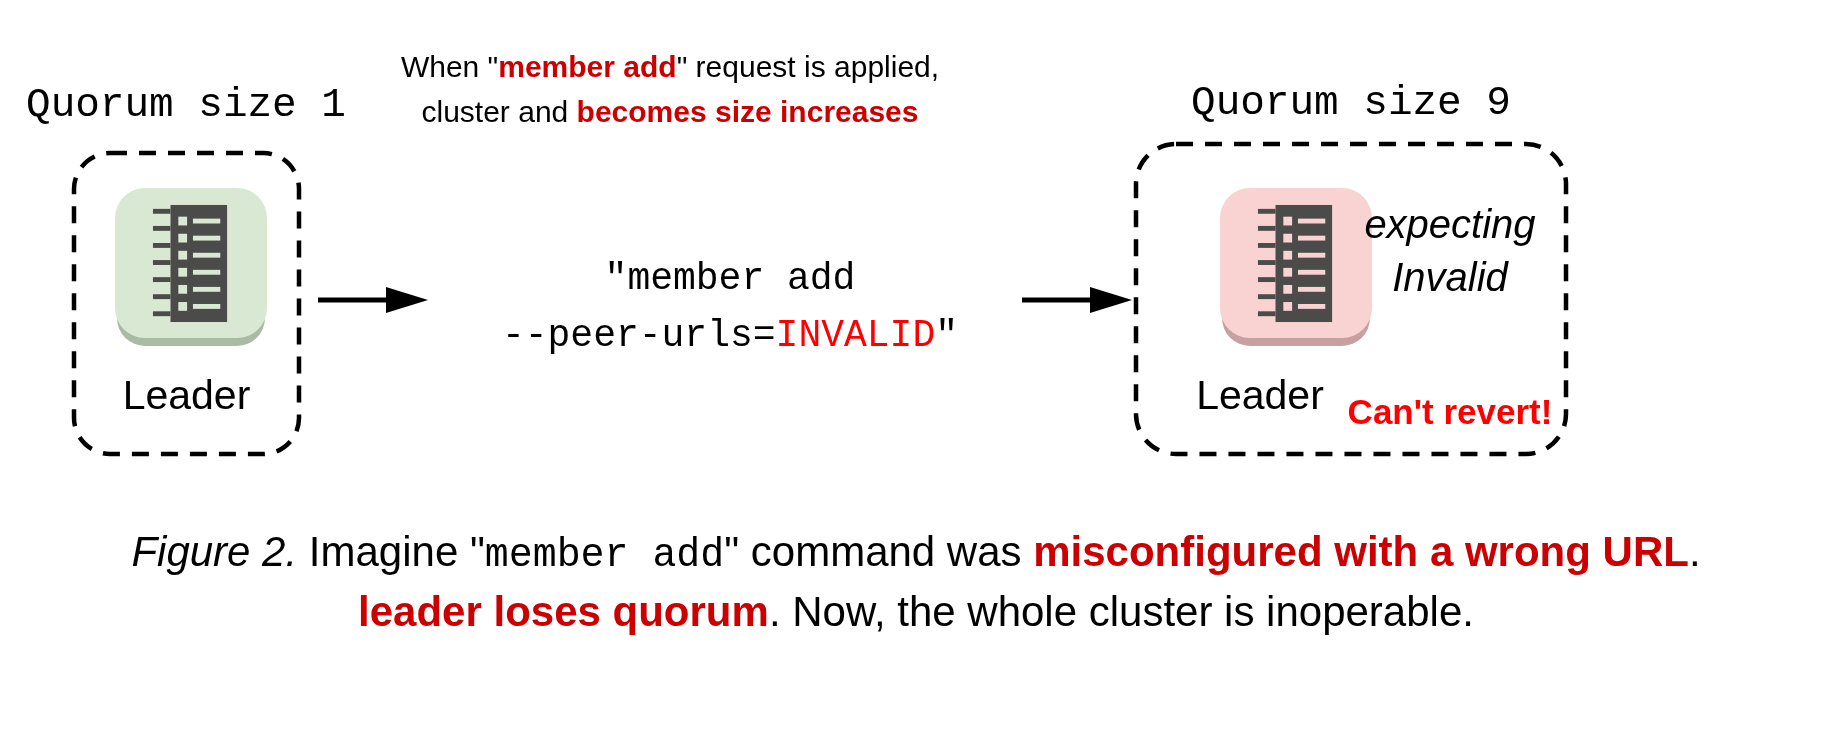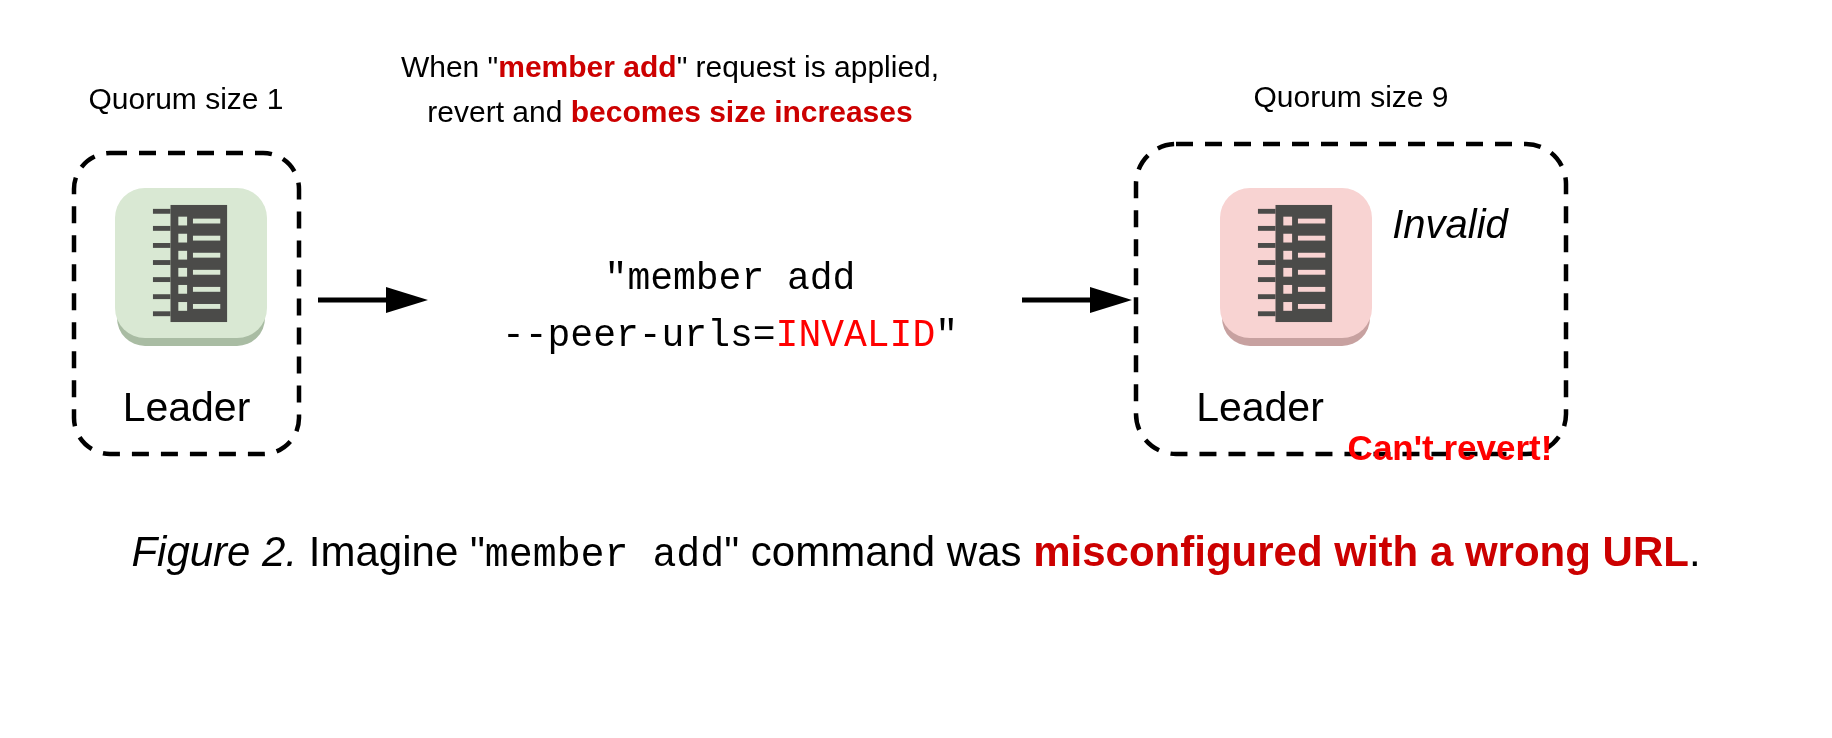--- a/index.html
+++ b/index.html
@@ -14,39 +14,39 @@
   }
   *{margin:0;padding:0;box-sizing:border-box;}
   html,body{background:#ffffff;}
   body{font-family:"Liberation Sans",sans-serif;color:var(--ink);}
   .canvas{position:relative;width:1832px;height:738px;background:#ffffff;overflow:hidden;}
 
   .abs{position:absolute;}
   .center{text-align:center;}
   .nowrap{white-space:nowrap;}
 
-  .cluster-title{font-size:30px;letter-spacing:0px;color:var(--ink);}
-  .leader-label{font-size:41px;color:var(--ink);margin-top:12px;}
+  .cluster-title{font-size:41px;letter-spacing:0px;color:var(--ink);font-family:Liberation Mono, monospace;}
+  .leader-label{font-size:41px;color:var(--ink);}
 
   .dashed-box-svg{position:absolute;overflow:visible;}
 
   .node-icon{position:absolute;width:152px;height:150px;border-radius:30px;
     display:flex;align-items:center;justify-content:center;}
   .node-icon.green{background:var(--green-bg);box-shadow:0 10px 0 -2px var(--green-base);color:var(--green-bg);}
   .node-icon.pink{background:var(--pink-bg);box-shadow:0 10px 0 -2px var(--pink-base);color:var(--pink-bg);}
   .node-icon svg{display:block;}
 
   .annotation{font-size:30px;line-height:45px;}
   .red-b{color:var(--red-dark);font-weight:bold;}
   .red-bright{color:var(--red-bright);}
 
   .command{font-family:"Liberation Mono","DejaVu Sans Mono",monospace;font-size:38px;line-height:57px;color:var(--ink);}
 
   .expecting{font-size:40px;line-height:53px;font-style:italic;}
-  .cant-revert{font-size:35px;font-weight:bold;color:var(--red-bright);margin-top:36px;}
+  .cant-revert{font-size:35px;font-weight:bold;color:var(--red-bright);}
 
   .caption{font-size:42px;line-height:56px;color:var(--ink);}
   .caption .mono{font-family:"Liberation Mono","DejaVu Sans Mono",monospace;font-size:0.95em;}
   .caption .fig{font-style:italic;text-align:center;}
 
   .arrow-svg{position:absolute;overflow:visible;}
 </style>
 </head>
 <body>
 
@@ -89,21 +89,21 @@
 
   <div class="abs center leader-label nowrap" style="left:71px;top:372px;width:231px;">Leader</div>
 
   <svg class="arrow-svg" style="left:316px;top:285px;" width="112" height="30">
     <line x1="2" y1="15" x2="78" y2="15" stroke="#000" stroke-width="5"></line>
     <polygon points="70,2 112,15 70,28" fill="#000"></polygon>
   </svg>
 
   <div class="abs center annotation" style="left:385px;top:44px;width:570px;">
     <div class="nowrap"><span>When "</span><span class="red-b">member add</span><span>" request is applied,</span></div>
-    <div class="nowrap"><span>revert and </span><span class="red-b">becomes size increases</span></div>
+    <div class="nowrap"><span>cluster and </span><span class="red-b">becomes size increases</span></div>
   </div>
 
   <div class="abs center command" style="left:430px;top:250px;width:600px;">
     <div class="nowrap">"member add</div>
     <div class="nowrap"><span>--peer-urls=</span><span class="red-bright">INVALID</span><span>"</span></div>
   </div>
 
   <svg class="arrow-svg" style="left:1020px;top:285px;" width="112" height="30">
     <line x1="2" y1="15" x2="78" y2="15" stroke="#000" stroke-width="5"></line>
     <polygon points="70,2 112,15 70,28" fill="#000"></polygon>
@@ -140,22 +140,24 @@
           <rect x="43" y="86" width="28" height="5"></rect>
         <rect x="28" y="101.5" width="9" height="9"></rect>
           <rect x="43" y="103.5" width="28" height="5"></rect>
       </g>
     </svg>
   </div>
 
   <div class="abs center leader-label nowrap" style="left:1144px;top:372px;width:232px;">Leader</div>
 
   <div class="abs center expecting" style="left:1320px;top:198px;width:260px;">
+    <div class="nowrap">expecting</div>
     <div class="nowrap">Invalid</div>
   </div>
 
   <div class="abs center cant-revert nowrap" style="left:1320px;top:392px;width:260px;">Can't revert!</div>
 
   <div class="abs center caption" style="left:0px;top:524px;width:1832px;">
     <div class="nowrap"><span class="fig">Figure 2.</span><span> Imagine "</span><span class="mono">member add</span><span>" command was </span><span class="red-b">misconfigured with a wrong URL</span><span>.</span></div>
+    <div class="nowrap"><span class="red-b">leader loses quorum</span><span>. Now, the whole cluster is inoperable.</span></div>
   </div>
 
 </div>
 
 </body></html>

